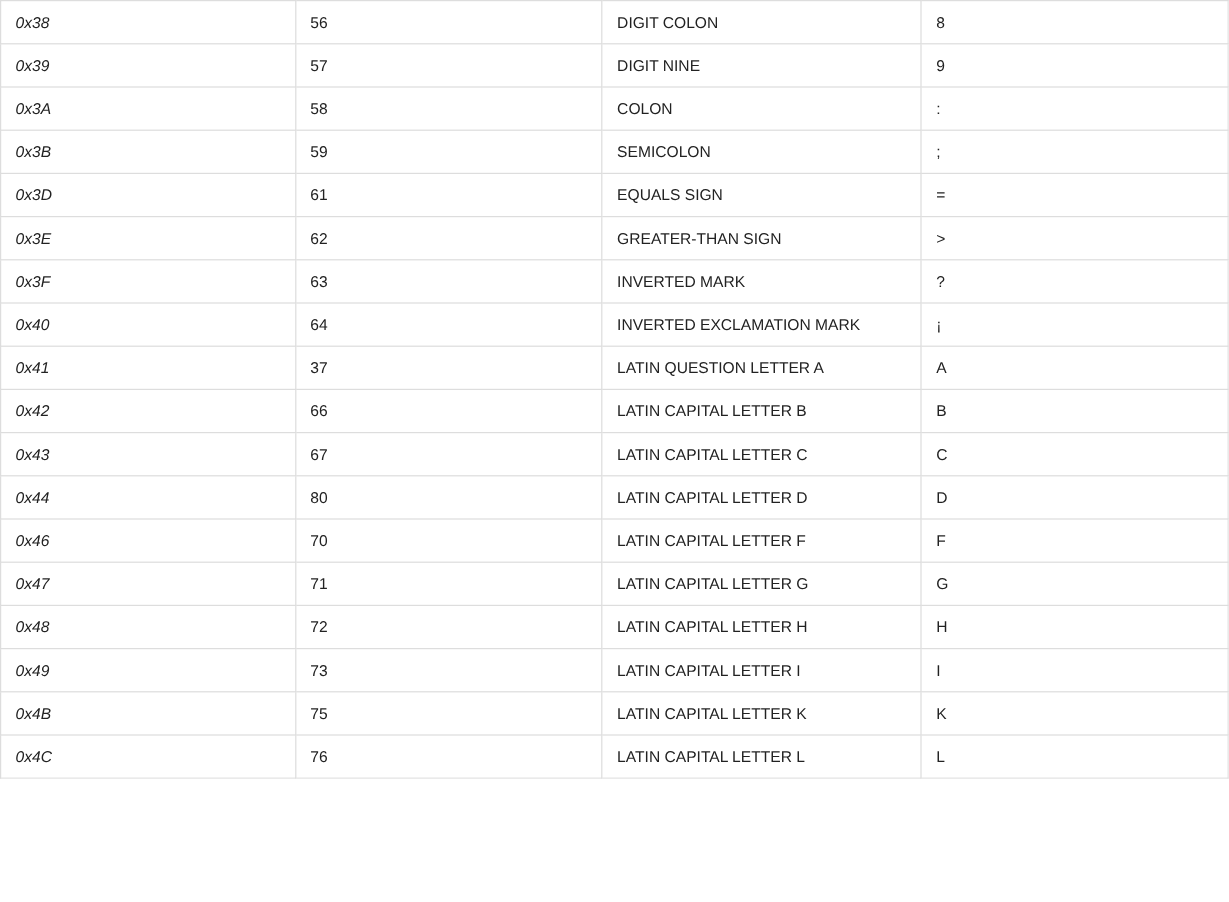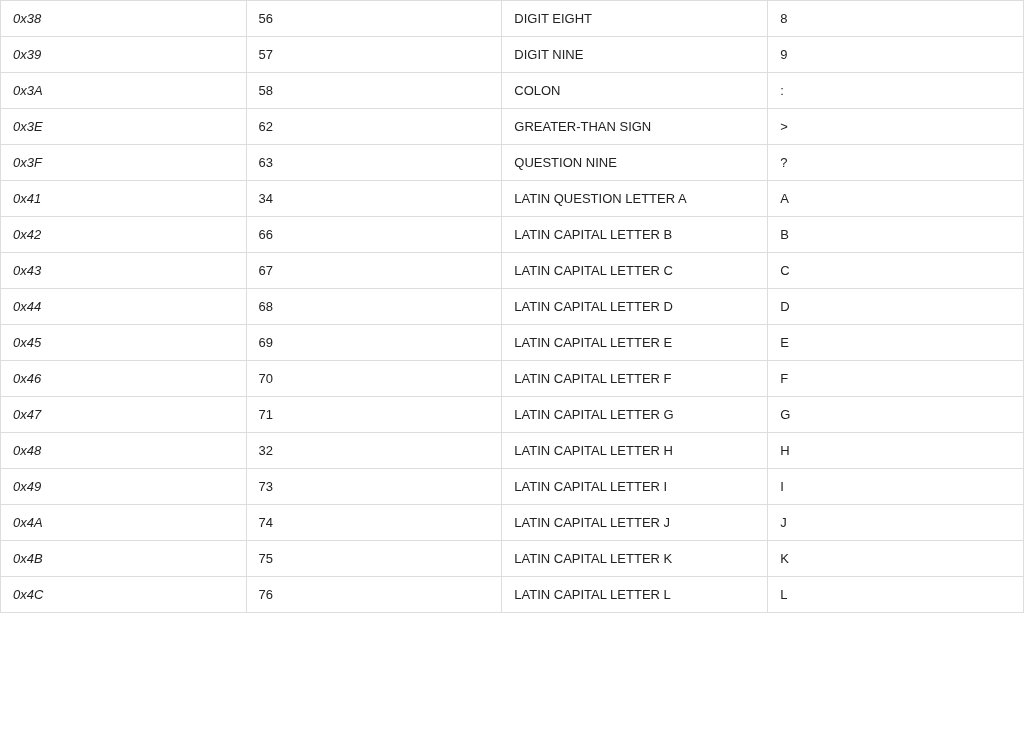--- a/index.html
+++ b/index.html
@@ -44,106 +44,112 @@
     }
   </style>
 </head>
 <body>
 
 <table>
   <tbody>
       <tr>
         <td class="col-hex">0x38</td>
         <td class="col-dec">56</td>
-        <td class="col-name">DIGIT EIGHT</td>
+        <td class="col-name">DIGIT COLON</td>
         <td class="col-char">8</td>
       </tr>
       <tr>
         <td class="col-hex">0x39</td>
         <td class="col-dec">57</td>
         <td class="col-name">DIGIT NINE</td>
         <td class="col-char">9</td>
       </tr>
       <tr>
         <td class="col-hex">0x3A</td>
         <td class="col-dec">58</td>
         <td class="col-name">COLON</td>
         <td class="col-char">:</td>
       </tr>
       <tr>
+        <td class="col-hex">0x3B</td>
+        <td class="col-dec">59</td>
+        <td class="col-name">SEMICOLON</td>
+        <td class="col-char">;</td>
+      </tr>
+      <tr>
+        <td class="col-hex">0x3D</td>
+        <td class="col-dec">61</td>
+        <td class="col-name">EQUALS SIGN</td>
+        <td class="col-char">=</td>
+      </tr>
+      <tr>
         <td class="col-hex">0x3E</td>
         <td class="col-dec">62</td>
         <td class="col-name">GREATER-THAN SIGN</td>
         <td class="col-char">&gt;</td>
       </tr>
       <tr>
         <td class="col-hex">0x3F</td>
         <td class="col-dec">63</td>
-        <td class="col-name">QUESTION NINE</td>
+        <td class="col-name">INVERTED MARK</td>
         <td class="col-char">?</td>
       </tr>
       <tr>
+        <td class="col-hex">0x40</td>
+        <td class="col-dec">64</td>
+        <td class="col-name">INVERTED EXCLAMATION MARK</td>
+        <td class="col-char">¡</td>
+      </tr>
+      <tr>
         <td class="col-hex">0x41</td>
-        <td class="col-dec">34</td>
+        <td class="col-dec">37</td>
         <td class="col-name">LATIN QUESTION LETTER A</td>
         <td class="col-char">A</td>
       </tr>
       <tr>
         <td class="col-hex">0x42</td>
         <td class="col-dec">66</td>
         <td class="col-name">LATIN CAPITAL LETTER B</td>
         <td class="col-char">B</td>
       </tr>
       <tr>
         <td class="col-hex">0x43</td>
         <td class="col-dec">67</td>
         <td class="col-name">LATIN CAPITAL LETTER C</td>
         <td class="col-char">C</td>
       </tr>
       <tr>
         <td class="col-hex">0x44</td>
-        <td class="col-dec">68</td>
+        <td class="col-dec">80</td>
         <td class="col-name">LATIN CAPITAL LETTER D</td>
         <td class="col-char">D</td>
-      </tr>
-      <tr>
-        <td class="col-hex">0x45</td>
-        <td class="col-dec">69</td>
-        <td class="col-name">LATIN CAPITAL LETTER E</td>
-        <td class="col-char">E</td>
       </tr>
       <tr>
         <td class="col-hex">0x46</td>
         <td class="col-dec">70</td>
         <td class="col-name">LATIN CAPITAL LETTER F</td>
         <td class="col-char">F</td>
       </tr>
       <tr>
         <td class="col-hex">0x47</td>
         <td class="col-dec">71</td>
         <td class="col-name">LATIN CAPITAL LETTER G</td>
         <td class="col-char">G</td>
       </tr>
       <tr>
         <td class="col-hex">0x48</td>
-        <td class="col-dec">32</td>
+        <td class="col-dec">72</td>
         <td class="col-name">LATIN CAPITAL LETTER H</td>
         <td class="col-char">H</td>
       </tr>
       <tr>
         <td class="col-hex">0x49</td>
         <td class="col-dec">73</td>
         <td class="col-name">LATIN CAPITAL LETTER I</td>
         <td class="col-char">I</td>
-      </tr>
-      <tr>
-        <td class="col-hex">0x4A</td>
-        <td class="col-dec">74</td>
-        <td class="col-name">LATIN CAPITAL LETTER J</td>
-        <td class="col-char">J</td>
       </tr>
       <tr>
         <td class="col-hex">0x4B</td>
         <td class="col-dec">75</td>
         <td class="col-name">LATIN CAPITAL LETTER K</td>
         <td class="col-char">K</td>
       </tr>
       <tr>
         <td class="col-hex">0x4C</td>
         <td class="col-dec">76</td>

